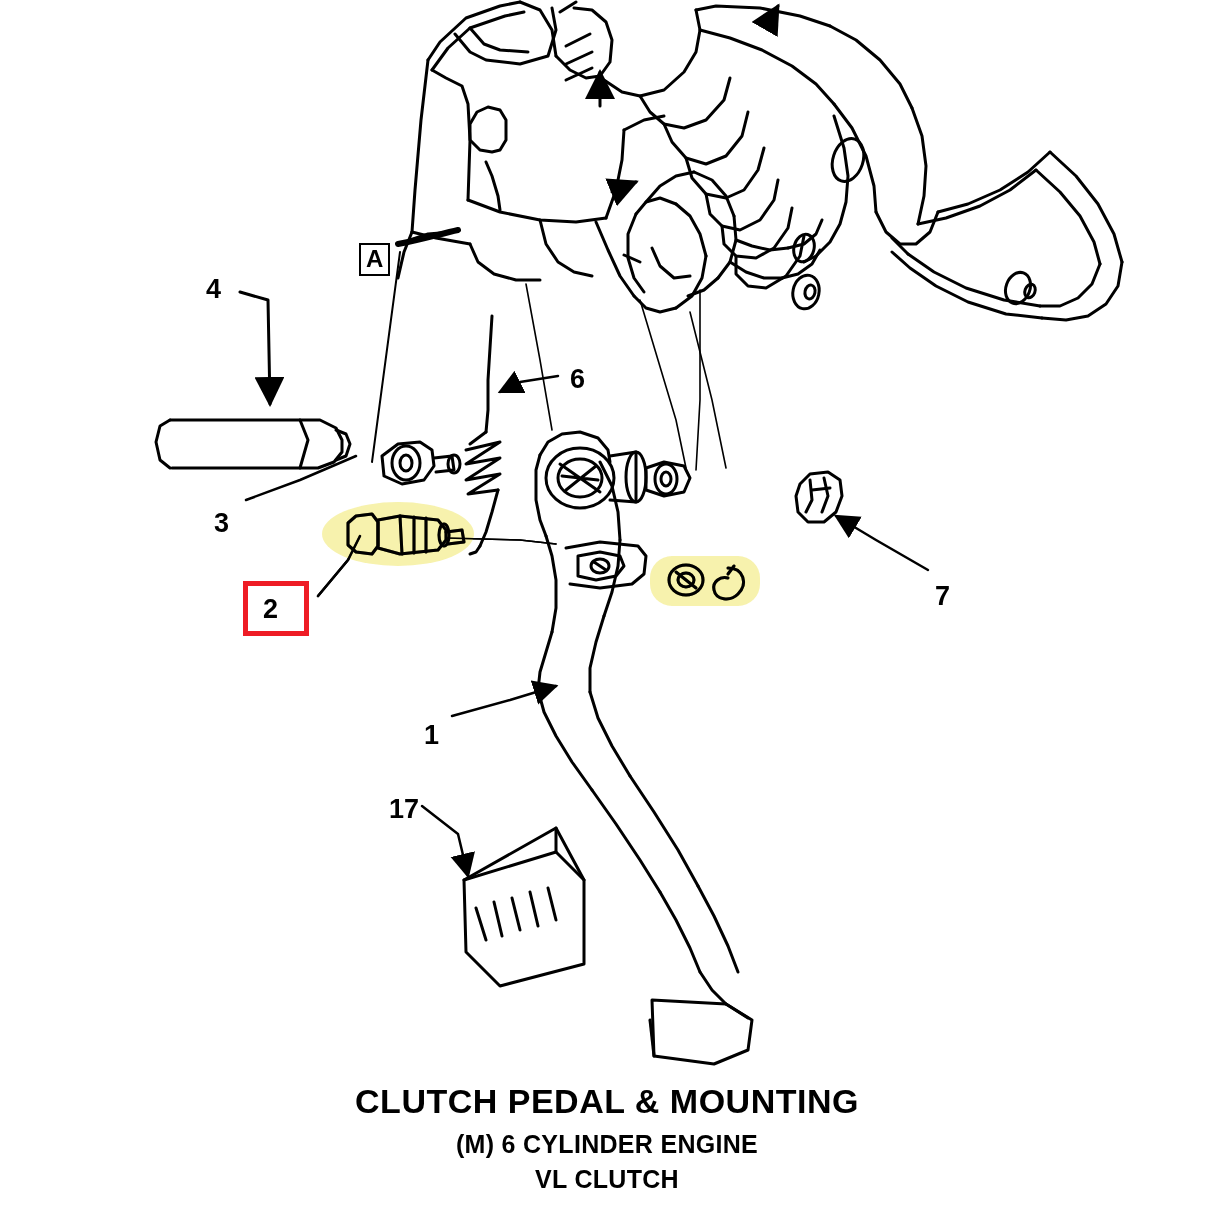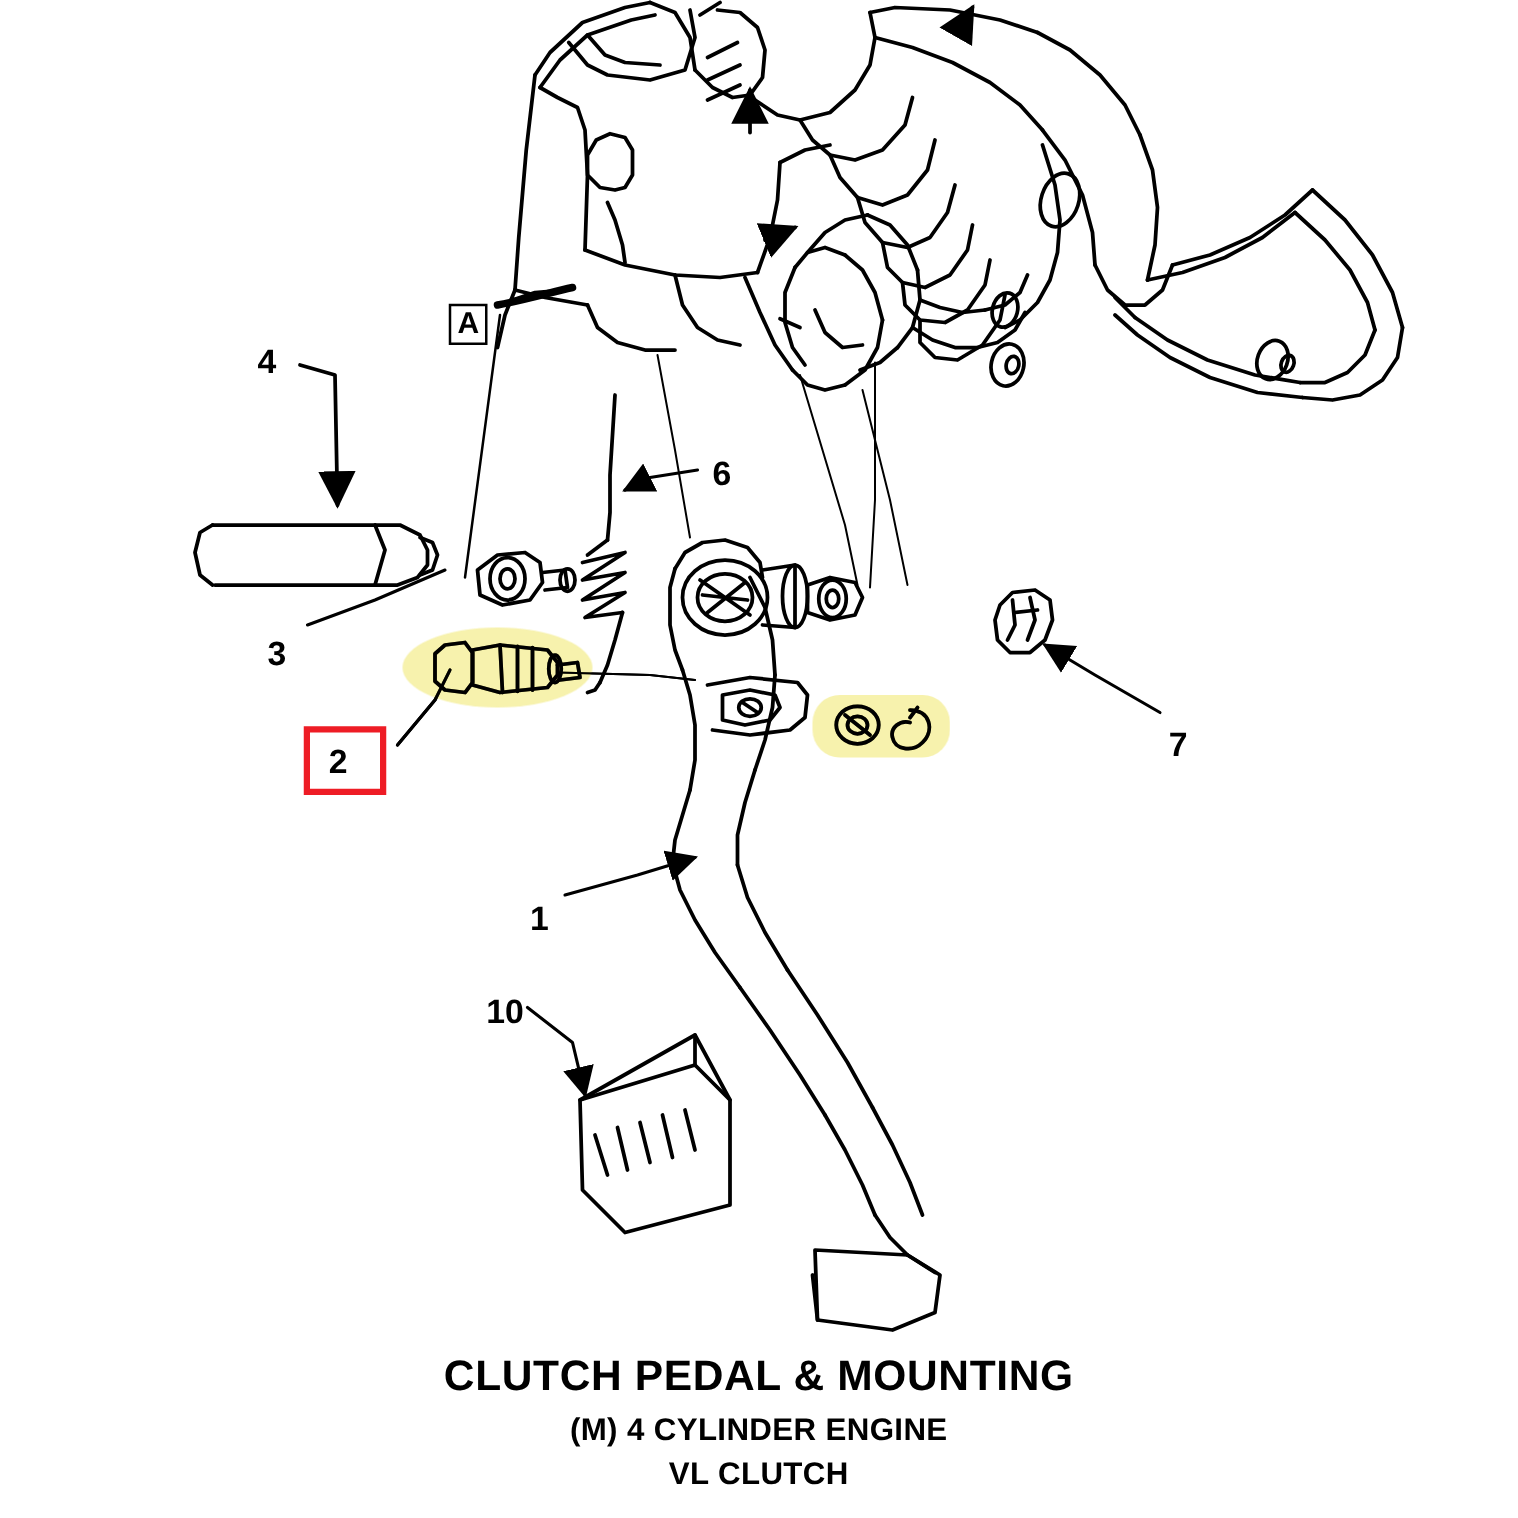--- a/index.html
+++ b/index.html
@@ -282,24 +282,24 @@
     </g>
   </svg>
 
   <div class="view-letter" style="left:359px; top:243px;">A</div>
 
   <div class="callout" style="left:206px; top:276px;">4</div>
   <div class="callout" style="left:214px; top:510px;">3</div>
   <div class="callout" style="left:570px; top:366px;">6</div>
   <div class="callout" style="left:935px; top:583px;">7</div>
   <div class="callout" style="left:424px; top:722px;">1</div>
-  <div class="callout" style="left:389px; top:796px;">10</div>
+  <div class="callout" style="left:389px; top:796px;">17</div>
 
   <div class="highlight-box" style="left:243px; top:581px; width:66px; height:55px;"></div>
   <div class="highlight-num" style="left:263px; top:594px;">2</div>
 
   <div id="caption">
     <div class="caption-main">CLUTCH PEDAL &amp; MOUNTING</div>
-    <div class="caption-sub">(M) 4 CYLINDER ENGINE</div>
+    <div class="caption-sub">(M) 6 CYLINDER ENGINE</div>
     <div class="caption-sub">VL CLUTCH</div>
   </div>
 
 </div>
 
 </body></html>

